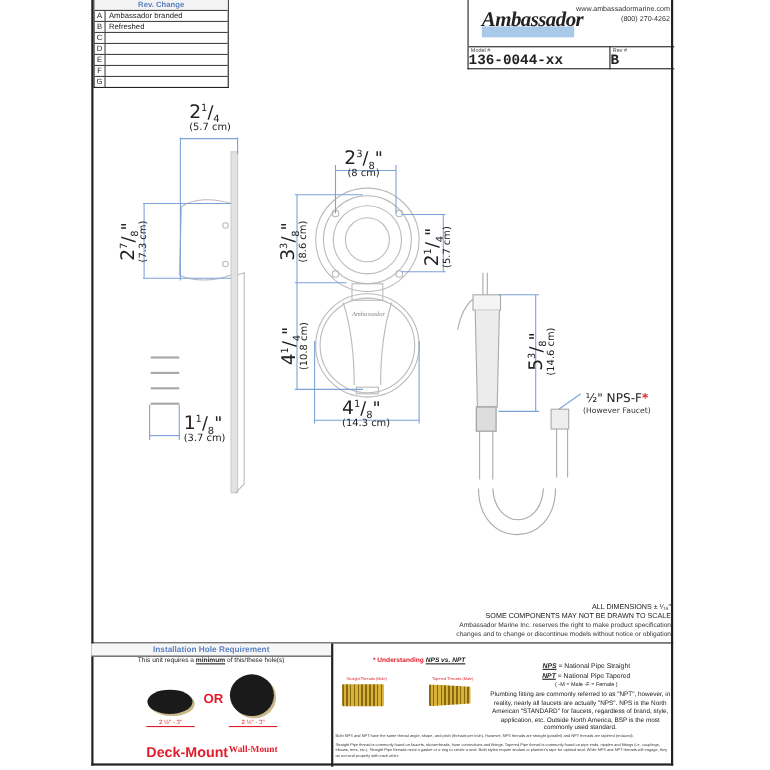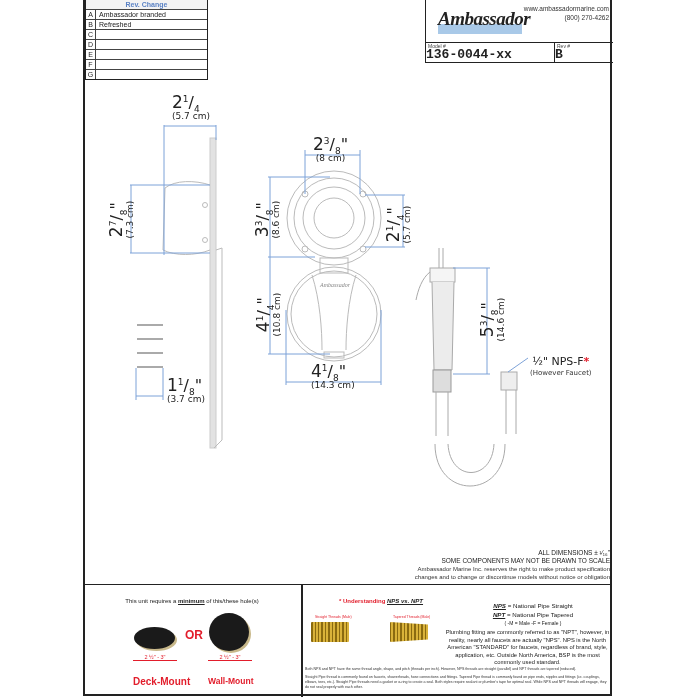--- a/index.html
+++ b/index.html
@@ -225,32 +225,33 @@
 </div>
 
 <div class="notes">
   <div class="cap">ALL DIMENSIONS ± ¹⁄₁₆"</div>
   <div class="cap">SOME COMPONENTS MAY NOT BE DRAWN TO SCALE</div>
   <div>Ambassador Marine Inc. reserves the right to make product specification</div>
   <div>changes and to change or discontinue models without notice or obligation</div>
 </div>
 
 <div class="bottom">
+  <div class="sec-hd" style="left:0;width:218px;">Installation Hole Requirement</div>
   <div class="divider"></div>
 
   <div class="abs" style="left:0;width:218px;top:13px;text-align:center;font-size:6px;">
     <span>This unit requires a </span><b style="text-decoration:underline">minimum</b><span> of this/these hole(s)</span>
   </div>
   <div class="hole" style="left:51px;top:42px;width:41px;height:22px;"></div>
   <div class="hole" style="left:126px;top:28px;width:40px;height:38px;"></div>
   <div class="abs red" style="left:102px;top:43px;font-size:12px;">OR</div>
   <div class="abs" style="left:50px;top:69px;width:44px;text-align:center;font-size:5.5px;color:#e21d2b;border-bottom:1px solid #e21d2b;">2 ½" - 3"</div>
   <div class="abs" style="left:125px;top:69px;width:44px;text-align:center;font-size:5.5px;color:#e21d2b;border-bottom:1px solid #e21d2b;">2 ½" - 3"</div>
-  <div class="abs red" style="left:50px;top:91px;font-size:10px;">Deck-Mount</div>
-  <div class="abs red" style="left:125px;top:91px;font-size:8.5px;">Wall-Mount</div>
+  <div class="abs red" style="left:50px;top:91px;font-size:13px;">Deck-Mount</div>
+  <div class="abs red" style="left:125px;top:91px;font-size:8.5px;font-family:Liberation Serif, serif;">Wall-Mount</div>
 
   <div class="abs" style="left:256px;top:13px;font-size:6px;">
     <span class="red">* Understanding </span><b style="text-decoration:underline;font-style:italic">NPS vs. NPT</b>
   </div>
   <div class="abs" style="left:232px;top:30px;font-size:3.5px;color:#e21d2b;">Straight Threads (Male)</div>
   <div class="abs" style="left:310px;top:30px;font-size:3.5px;color:#e21d2b;">Tapered Threads (Male)</div>
   <div class="brass" style="left:228px;top:37px;width:38px;"></div>
   <div class="brass" style="left:307px;top:37px;width:38px;clip-path:polygon(0 0,100% 12%,100% 88%,0 100%);"></div>
 
   <div class="abs" style="left:380px;top:16px;width:140px;text-align:center;font-size:6.2px;line-height:9px;">

